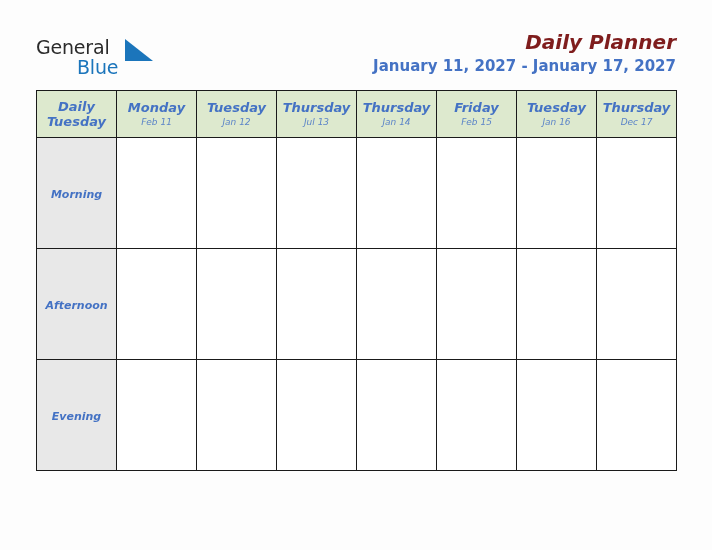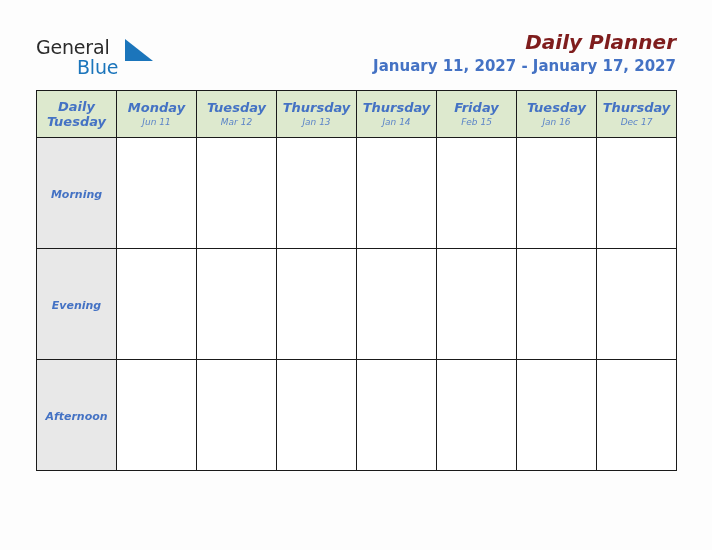--- a/index.html
+++ b/index.html
@@ -196,29 +196,29 @@
 
   <thead>
     <tr>
       <th>
         <div class="hdr-corner-line">Daily</div>
         <div class="hdr-corner-line">Tuesday</div>
       </th>
 
       <th>
         <div class="hdr-day">Monday</div>
-        <div class="hdr-date">Jun 11</div>
+        <div class="hdr-date">Feb 11</div>
       </th>
       <th>
         <div class="hdr-day">Tuesday</div>
-        <div class="hdr-date">Mar 12</div>
+        <div class="hdr-date">Jan 12</div>
       </th>
       <th>
         <div class="hdr-day">Thursday</div>
-        <div class="hdr-date">Jan 13</div>
+        <div class="hdr-date">Jul 13</div>
       </th>
       <th>
         <div class="hdr-day">Thursday</div>
         <div class="hdr-date">Jan 14</div>
       </th>
       <th>
         <div class="hdr-day">Friday</div>
         <div class="hdr-date">Feb 15</div>
       </th>
       <th>
@@ -242,38 +242,38 @@
       <td class="slot-cell"></td>
       <td class="slot-cell"></td>
       <td class="slot-cell"></td>
       <td class="slot-cell"></td>
       <td class="slot-cell"></td>
       <td class="slot-cell"></td>
     </tr>
 
     <tr>
       <td class="row-label">
+        <span class="row-label-text">Afternoon</span>
+      </td>
+      <td class="slot-cell"></td>
+      <td class="slot-cell"></td>
+      <td class="slot-cell"></td>
+      <td class="slot-cell"></td>
+      <td class="slot-cell"></td>
+      <td class="slot-cell"></td>
+      <td class="slot-cell"></td>
+    </tr>
+
+    <tr>
+      <td class="row-label">
         <span class="row-label-text">Evening</span>
       </td>
       <td class="slot-cell"></td>
       <td class="slot-cell"></td>
       <td class="slot-cell"></td>
       <td class="slot-cell"></td>
       <td class="slot-cell"></td>
       <td class="slot-cell"></td>
       <td class="slot-cell"></td>
     </tr>
 
-    <tr>
-      <td class="row-label">
-        <span class="row-label-text">Afternoon</span>
-      </td>
-      <td class="slot-cell"></td>
-      <td class="slot-cell"></td>
-      <td class="slot-cell"></td>
-      <td class="slot-cell"></td>
-      <td class="slot-cell"></td>
-      <td class="slot-cell"></td>
-      <td class="slot-cell"></td>
-    </tr>
-
   </tbody>
 </table>
 
 </body></html>

